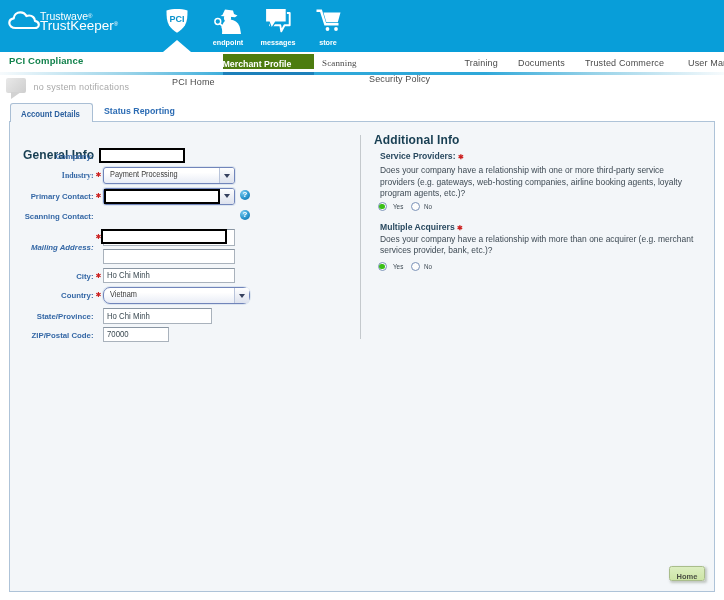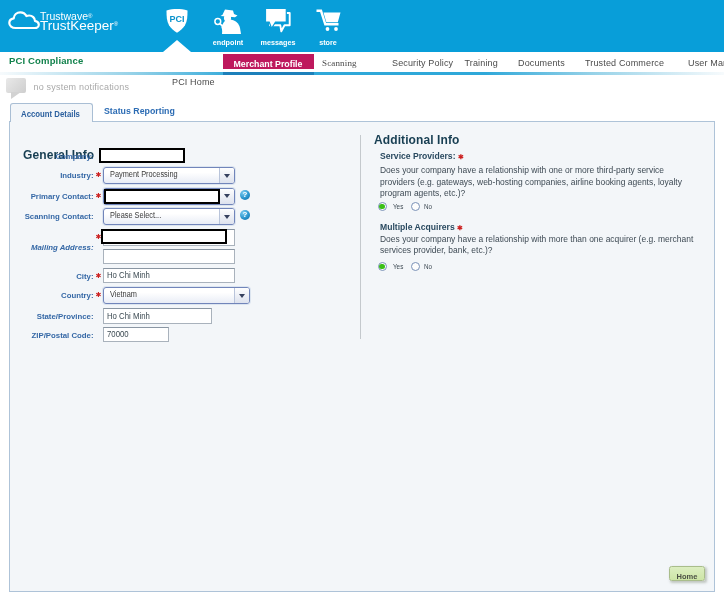--- a/index.html
+++ b/index.html
@@ -12,22 +12,22 @@
 #hdr { position:absolute; left:0; top:0; width:724px; height:52px; background:#089ed9; }
 .hlabel { position:absolute; color:#fff; font-size:8px; font-weight:bold; text-align:center;
   transform:scaleX(0.9); transform-origin:50% 0; }
 #pcitri { position:absolute; left:163px; top:40px; width:0; height:0;
   border-left:14.5px solid transparent; border-right:14.5px solid transparent;
   border-bottom:12px solid #fff; z-index:2; }
 #navline { position:absolute; left:0; top:72px; width:724px; height:2.5px;
   background:linear-gradient(to right, rgba(200,225,238,0.15), #97d2e8 18%, #2fa8d9 33%, #2fa8d9 67%, #97d2e8 82%, rgba(200,225,238,0.15)); }
 .navitem { position:absolute; top:56px; height:14px; line-height:14px; font-size:9px;
   letter-spacing:0.15px; color:#4b4b4b; white-space:nowrap; }
-#mprof { position:absolute; left:222.5px; top:53.5px; width:91px; height:15px; background:#be185d;
-  text-align:center; line-height:15px; white-space:nowrap; }
+#mprof { position:absolute; left:222.5px; top:53.5px; width:91px; height:15px; background:#4d7c0f;
+  text-align:left; line-height:15px; white-space:nowrap; }
 #mprof span { display:inline-block; color:#fff; font-weight:bold; font-size:8.8px; }
 #pcicomp { position:absolute; left:9px; top:55px; font-size:9.5px; font-weight:bold;
   letter-spacing:0.15px; color:#12824c; white-space:nowrap; }
 
 
 #notificon { position:absolute; left:6px; top:77.5px; width:20px; height:15.5px;
   background:linear-gradient(135deg,#e9e9e9,#cecece); border-radius:2px; }
 #notiftail { position:absolute; left:11px; top:92px; width:0; height:0;
   border-top:7px solid #d2d2d2; border-right:10px solid transparent; }
 #notiftext { position:absolute; left:33.5px; top:81.5px; font-size:9px; color:#a9a9a9;
@@ -134,21 +134,21 @@
       <path d="M7.5 4.5 L24.5 4.5 L21.8 14.3 L10.3 14.3 Z" fill="#fff"></path>
       <circle cx="11.5" cy="21" r="1.9" fill="#fff"></circle>
       <circle cx="20" cy="21" r="1.9" fill="#fff"></circle>
     </svg>
     <div class="hlabel" style="left:306px;top:37.5px;width:44px;">store</div>
   </div>
 
   <div id="pcicomp">PCI Compliance</div>
   <div class="navitem" style="left:172px;margin-top:19px;">PCI Home</div>
   <div class="navitem" style="left:322px;font-family:Liberation Serif, serif;">Scanning</div>
-  <div class="navitem" style="left:392px;">Security Policy</div>
+  <div class="navitem" style="left:369px;margin-top:16px;">Security Policy</div>
   <div class="navitem" style="left:464.5px;">Training</div>
   <div class="navitem" style="left:518px;">Documents</div>
   <div class="navitem" style="left:585px;">Trusted Commerce</div>
   <div class="navitem" style="left:688px;">User Management</div>
   <div id="mprof"><span>Merchant Profile</span></div>
   <div id="pcitri"></div>
   <div id="navline"></div>
   <div style="position:absolute;left:222.5px;top:72px;width:91px;height:2.5px;background:#1d80ba;"></div>
 
   <div id="notificon"></div>
@@ -160,64 +160,58 @@
 
   <div id="panel"></div>
   <div id="divider"></div>
 
   <div class="h2" style="left:23px;top:148px;">General Info</div>
   <div class="h2" style="left:374px;top:133px;">Additional Info</div>
 
   <div class="flabel" style="top:147.5px;">Company:</div>
   <div class="redact" style="left:99px;top:147.5px;width:86px;height:15px;"></div>
 
-  <div class="flabel" style="top:167px;">Industry:</div>
+  <div class="flabel" style="top:167px;font-family:Liberation Serif, serif;">Industry:</div>
   <div class="req" style="top:167px;">✱</div>
   <div class="dd" style="top:167px;">
       <span class="ddtext">Payment Processing</span>
       <span class="ddbtn">
         <span class="tri"></span>
       </span>
     </div>
 
   <div class="flabel" style="top:187.5px;">Primary Contact:</div>
   <div class="req" style="top:187.5px;">✱</div>
   <div class="dd" style="top:187.5px;">
       <span class="ddbtn">
         <span class="tri"></span>
       </span>
     </div>
   <div class="redact" style="left:104px;top:189px;width:115.5px;height:14.5px;"></div>
   <div class="help" style="top:189.5px;">?</div>
 
   <div class="flabel" style="top:208px;">Scanning Contact:</div>
-  <div class="dd" style="top:208px;">
-      <span class="ddtext">Please Select...</span>
-      <span class="ddbtn">
-        <span class="tri"></span>
-      </span>
-    </div>
   <div class="help" style="top:210px;">?</div>
 
   <div class="flabel" style="top:239px;font-style:italic;">Mailing Address:</div>
   <div class="req" style="top:229px;">✱</div>
   <div class="ti" style="top:229px;width:131.5px;height:17px;"></div>
   <div class="redact" style="left:101px;top:228.5px;width:126px;height:15.5px;"></div>
 
   <div class="ti" style="top:248.5px;width:131.5px;height:15px;"></div>
 
   <div class="flabel" style="top:267.5px;">City:</div>
   <div class="req" style="top:267.5px;">✱</div>
   <div class="ti" style="top:267.5px;width:131.5px;height:15.5px;">
       <span class="val">Ho Chi Minh</span>
     </div>
 
   <div class="flabel" style="top:287px;">Country:</div>
   <div class="req" style="top:287px;">✱</div>
-  <div class="dd" style="top:287px;width:146.5px;">
+  <div class="dd" style="top:287px;width:146.5px;border-radius:7px;">
       <span class="ddtext" style="line-height:16px;">Vietnam</span>
       <span class="ddbtn">
         <span class="tri"></span>
       </span>
     </div>
 
   <div class="flabel" style="top:308px;">State/Province:</div>
   <div class="ti" style="top:308px;width:109px;height:15.5px;">
       <span class="val">Ho Chi Minh</span>
     </div>

